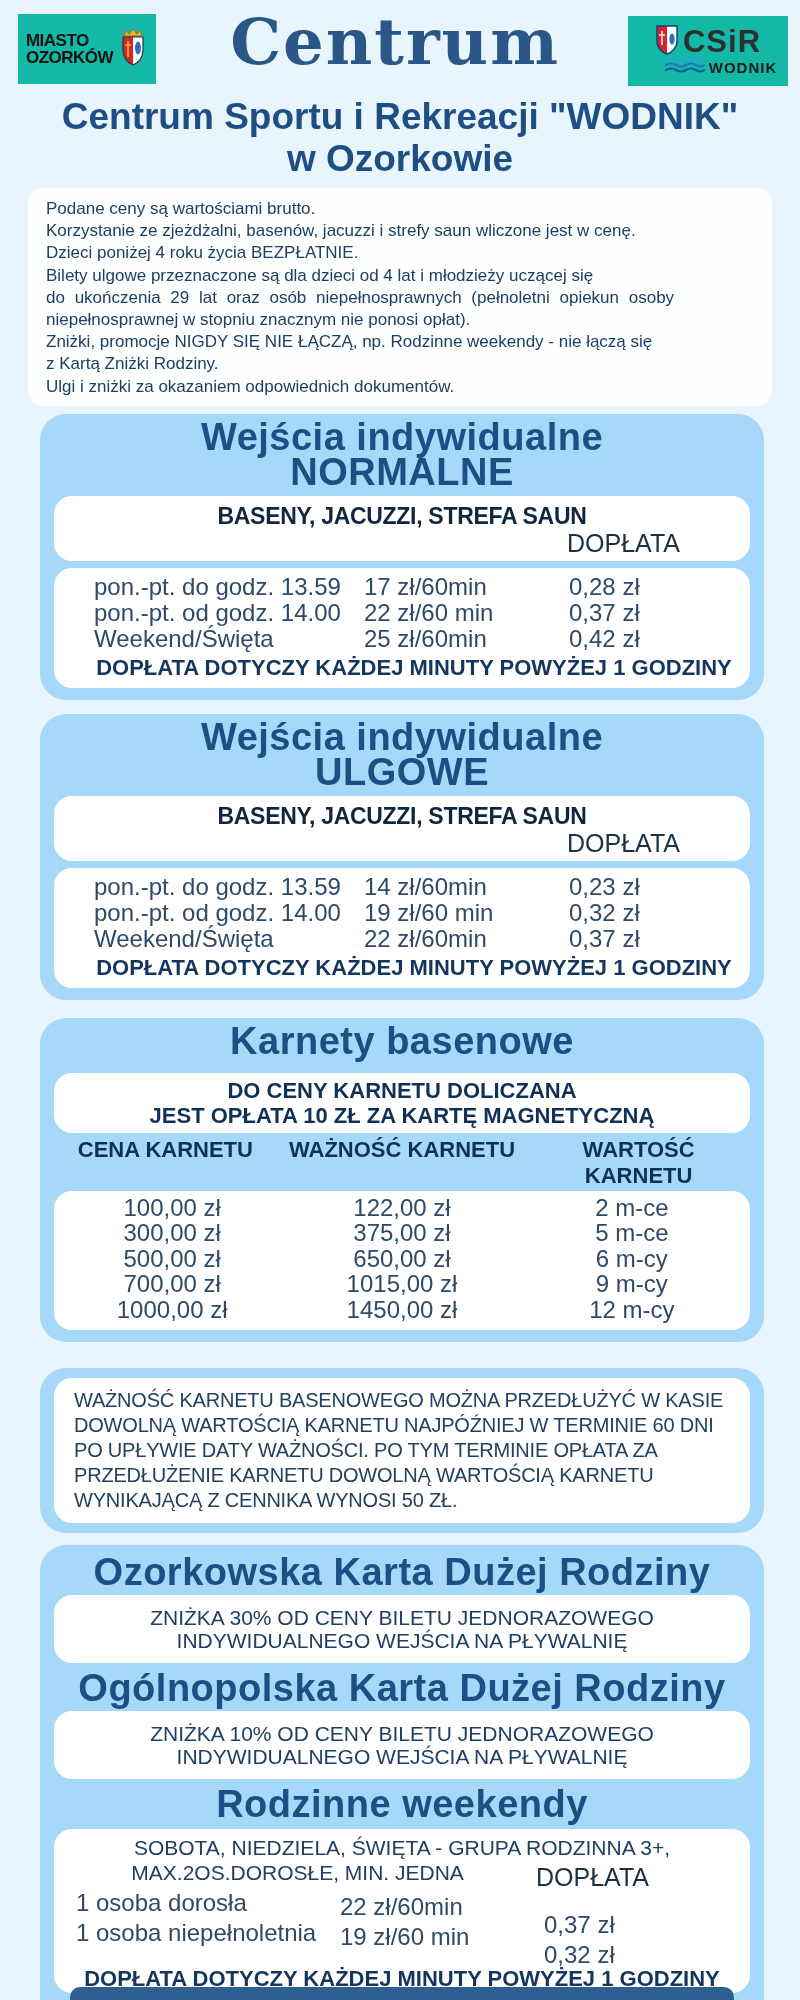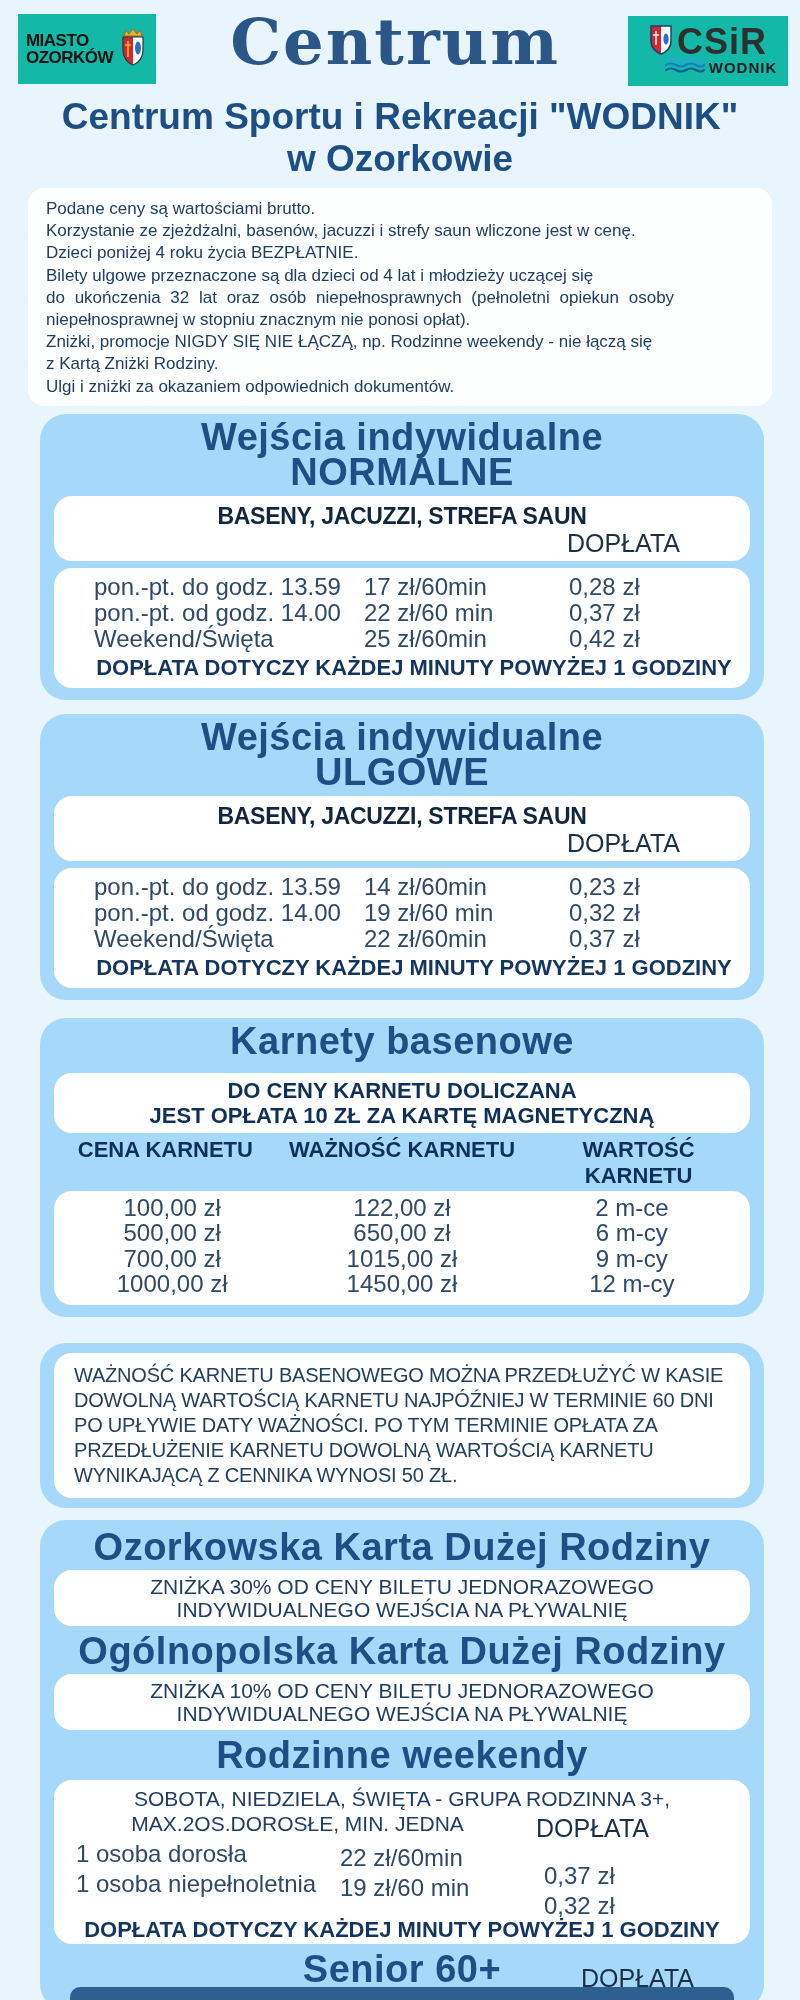--- a/index.html
+++ b/index.html
@@ -8,21 +8,21 @@
 
   
   .header{position:relative;height:94px;}
   .logo-box{position:absolute;background:#14b8a6;display:flex;align-items:center;justify-content:center;}
   .city-logo{left:18px;top:14px;width:138px;height:70px;gap:5px;}
   .city-text{font-weight:bold;color:#111;font-size:17px;line-height:17px;letter-spacing:-0.5px;}
   .cennik{position:absolute;left:160px;right:170px;top:4px;text-align:center;
     font-family:"DejaVu Serif",serif;font-weight:bold;font-size:64px;color:#2b5688;letter-spacing:2px;}
   .csir-logo{right:12px;top:16px;width:160px;height:70px;flex-direction:column;gap:0;}
   .csir-top{display:flex;align-items:center;gap:4px;}
-  .csir-acronym{font-size:36px;font-weight:bold;color:#2f2f2f;letter-spacing:1px;line-height:30px;}
+  .csir-acronym{font-size:31px;font-weight:bold;color:#2f2f2f;letter-spacing:1px;line-height:30px;}
   .csir-bottom{display:flex;align-items:center;gap:4px;margin-left:26px;margin-top:-2px;}
   .csir-name{font-size:15px;color:#1c1c1c;letter-spacing:1px;font-weight:bold;}
 
   
   .main-title{margin-top:2px;text-align:center;color:#1d4e84;font-weight:bold;
     font-size:37px;line-height:42px;}
 
   
   .intro{margin:8px 28px 0;background:#fdfefe;border-radius:16px;padding:10px 18px 8px;
     color:#1f3e63;font-size:17px;line-height:22.2px;}
@@ -47,21 +47,21 @@
   .kbox{margin-top:2px;padding:4px 10px 8px;}
   .krow{display:grid;grid-template-columns:32% 36% 32%;text-align:center;
     font-size:24px;line-height:25.5px;color:#2e4a68;}
 
   
   .validity-card{margin-top:26px;padding:10px 14px;}
   .validity-box{padding:10px 20px;font-size:20px;line-height:25px;color:#22405f;letter-spacing:-0.2px;}
 
   
   .big-title{font-size:38px;line-height:42px;}
-  .znizka-box{margin-top:2px;padding:5px 12px;text-align:center;font-size:21px;line-height:23px;color:#1f3e63;}
+  .znizka-box{margin-top:2px;padding:11px 12px;text-align:center;font-size:21px;line-height:23px;color:#1f3e63;}
   .rodz-box{position:relative;margin-top:4px;height:164px;font-size:24px;color:#2e4a68;}
   .rodz-cond1{position:absolute;top:7px;left:0;right:0;text-align:center;font-size:21px;color:#1f3e63;}
   .rodz-cond2{position:absolute;top:32px;left:0;width:70%;text-align:center;font-size:21px;color:#1f3e63;}
   .rodz-dop{position:absolute;top:34px;left:482px;font-size:25px;color:#1b3045;}
   .rodz-l1{position:absolute;top:60px;left:22px;}
   .rodz-l2{position:absolute;top:90px;left:22px;}
   .rodz-p1{position:absolute;top:64px;left:286px;}
   .rodz-p2{position:absolute;top:94px;left:286px;}
   .rodz-s1{position:absolute;top:82px;left:490px;}
   .rodz-s2{position:absolute;top:112px;left:490px;}
@@ -126,21 +126,21 @@
   <div class="main-title">
     <div>Centrum Sportu i Rekreacji "WODNIK"</div>
     <div>w Ozorkowie</div>
   </div>
 
   <div class="intro">
     <div>Podane ceny są wartościami brutto.</div>
     <div>Korzystanie ze zjeżdżalni, basenów, jacuzzi i strefy saun wliczone jest w cenę.</div>
     <div>Dzieci poniżej 4 roku życia BEZPŁATNIE.</div>
     <div>Bilety ulgowe przeznaczone są dla dzieci od 4 lat i młodzieży uczącej się</div>
-    <div class="justify">do ukończenia 32 lat oraz osób niepełnosprawnych (pełnoletni opiekun osoby</div>
+    <div class="justify">do ukończenia 29 lat oraz osób niepełnosprawnych (pełnoletni opiekun osoby</div>
     <div>niepełnosprawnej w stopniu znacznym nie ponosi opłat).</div>
     <div>Zniżki, promocje NIGDY SIĘ NIE ŁĄCZĄ, np. Rodzinne weekendy - nie łączą się</div>
     <div>z Kartą Zniżki Rodziny.</div>
     <div>Ulgi i zniżki za okazaniem odpowiednich dokumentów.</div>
   </div>
 
   <section class="card">
     <div class="card-title">
       <div>Wejścia indywidualne</div>
       <div>NORMALNE</div>
@@ -207,20 +207,25 @@
     <div class="khead">
       <span>CENA KARNETU</span>
       <span>WAŻNOŚĆ KARNETU</span>
       <span>WARTOŚĆ KARNETU</span>
     </div>
     <div class="white-box kbox">
       <div class="krow">
         <span>100,00 zł</span>
         <span>122,00 zł</span>
         <span>2 m-ce</span>
+      </div>
+      <div class="krow">
+        <span>300,00 zł</span>
+        <span>375,00 zł</span>
+        <span>5 m-ce</span>
       </div>
       <div class="krow">
         <span>500,00 zł</span>
         <span>650,00 zł</span>
         <span>6 m-cy</span>
       </div>
       <div class="krow">
         <span>700,00 zł</span>
         <span>1015,00 zł</span>
         <span>9 m-cy</span>

